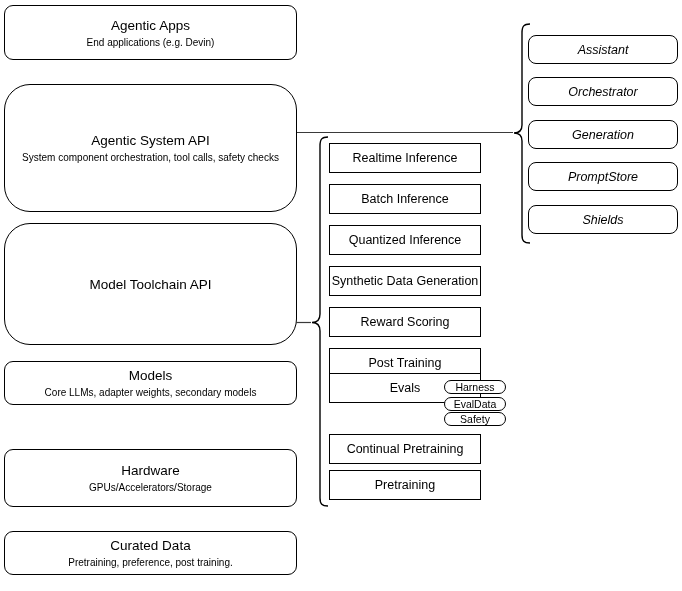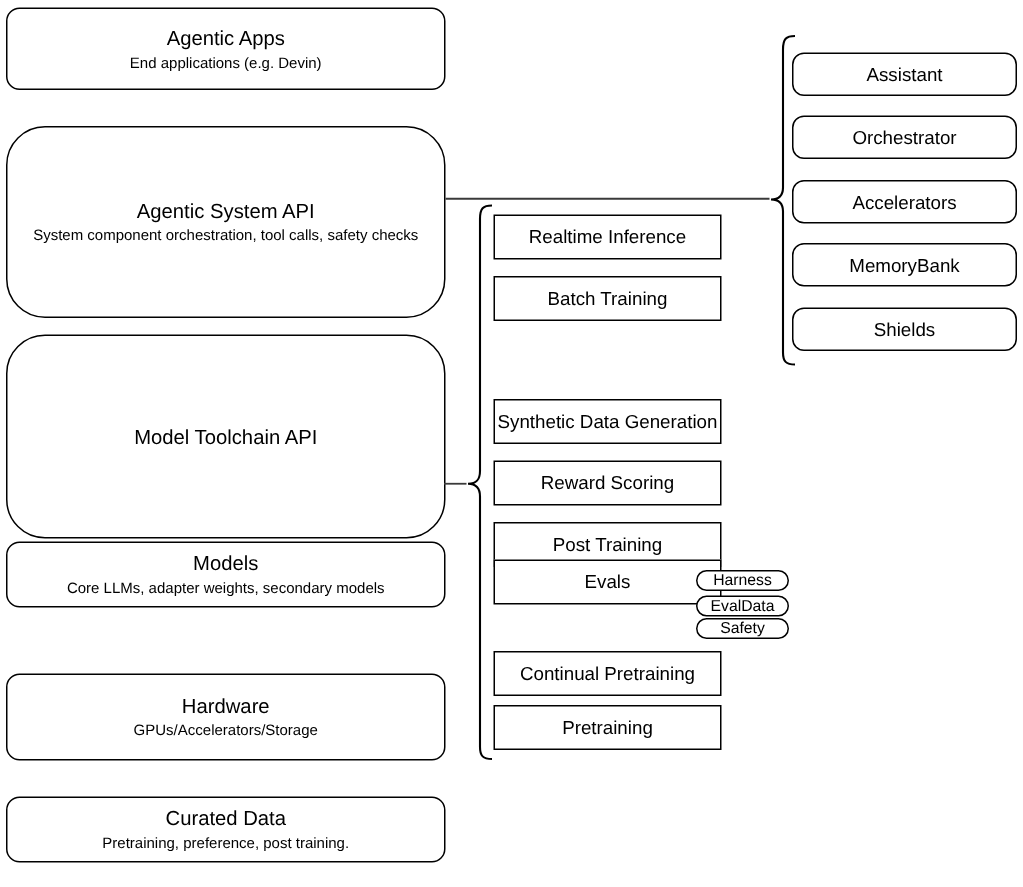--- a/index.html
+++ b/index.html
@@ -11,22 +11,22 @@
     position:absolute;box-sizing:border-box;background:#fff;
     border:1.4px solid #000;display:flex;flex-direction:column;
     align-items:center;justify-content:center;text-align:center;
   }
   .lbox{left:4px;width:293px;}
   .lbox .t{font-size:13.5px;line-height:17px;}
   .lbox .s{font-size:10px;line-height:13px;margin-top:2px;white-space:nowrap;}
   .mbox{left:329px;width:152px;height:30px;border-radius:0;
         font-size:12.5px;white-space:nowrap;}
   .rbox{left:528px;width:150px;height:29px;border-radius:8px;
-        font-size:12.5px;white-space:nowrap;}
-  .pill{left:464px;width:62px;height:14px;border-radius:8px;
+        font-size:12.5px;white-space:nowrap;font-style:italic;}
+  .pill{left:444px;width:62px;height:14px;border-radius:8px;
         font-size:10.5px;line-height:12px;white-space:nowrap;z-index:3;
         border-width:1.2px;}
   .mbox,.rbox{z-index:2;}
   svg.layer{position:absolute;left:0;top:0;z-index:1;}
 </style>
 </head>
 <body>
 
 <div class="canvas">
 
@@ -40,48 +40,49 @@
   </svg>
 
   <div class="node lbox" style="top:5px;height:55px;border-radius:9px">
     <div class="t">Agentic Apps</div>
     <div class="s">End applications (e.g. Devin)</div>
   </div>
   <div class="node lbox" style="top:84px;height:128px;border-radius:26px">
     <div class="t">Agentic System API</div>
     <div class="s">System component orchestration, tool calls, safety checks</div>
   </div>
-  <div class="node lbox" style="top:223px;height:136px;border-radius:26px">
+  <div class="node lbox" style="top:223px;height:122px;border-radius:26px">
     <div class="t">Model Toolchain API</div>
   </div>
   <div class="node lbox" style="top:361px;height:44px;border-radius:9px">
     <div class="t">Models</div>
     <div class="s">Core LLMs, adapter weights, secondary models</div>
   </div>
   <div class="node lbox" style="top:449px;height:58px;border-radius:9px">
     <div class="t">Hardware</div>
     <div class="s">GPUs/Accelerators/Storage</div>
   </div>
   <div class="node lbox" style="top:531px;height:44px;border-radius:9px">
     <div class="t">Curated Data</div>
     <div class="s">Pretraining, preference, post training.</div>
   </div>
 
   <div class="node mbox" style="top:143px">Realtime Inference</div>
-  <div class="node mbox" style="top:184px">Batch Training</div>
+  <div class="node mbox" style="top:184px">Batch Inference</div>
+  <div class="node mbox" style="top:225px">Quantized Inference</div>
   <div class="node mbox" style="top:266px">Synthetic Data Generation</div>
   <div class="node mbox" style="top:307px">Reward Scoring</div>
   <div class="node mbox" style="top:348px">Post Training</div>
   <div class="node mbox" style="top:373px">Evals</div>
   <div class="node mbox" style="top:434px">Continual Pretraining</div>
   <div class="node mbox" style="top:470px">Pretraining</div>
 
   <div class="node pill" style="top:380px">Harness</div>
   <div class="node pill" style="top:397px">EvalData</div>
   <div class="node pill" style="top:412px">Safety</div>
 
   <div class="node rbox" style="top:35px">Assistant</div>
   <div class="node rbox" style="top:77px">Orchestrator</div>
-  <div class="node rbox" style="top:120px">Accelerators</div>
-  <div class="node rbox" style="top:162px">MemoryBank</div>
+  <div class="node rbox" style="top:120px">Generation</div>
+  <div class="node rbox" style="top:162px">PromptStore</div>
   <div class="node rbox" style="top:205px">Shields</div>
 
 </div>
 
 </body></html>

